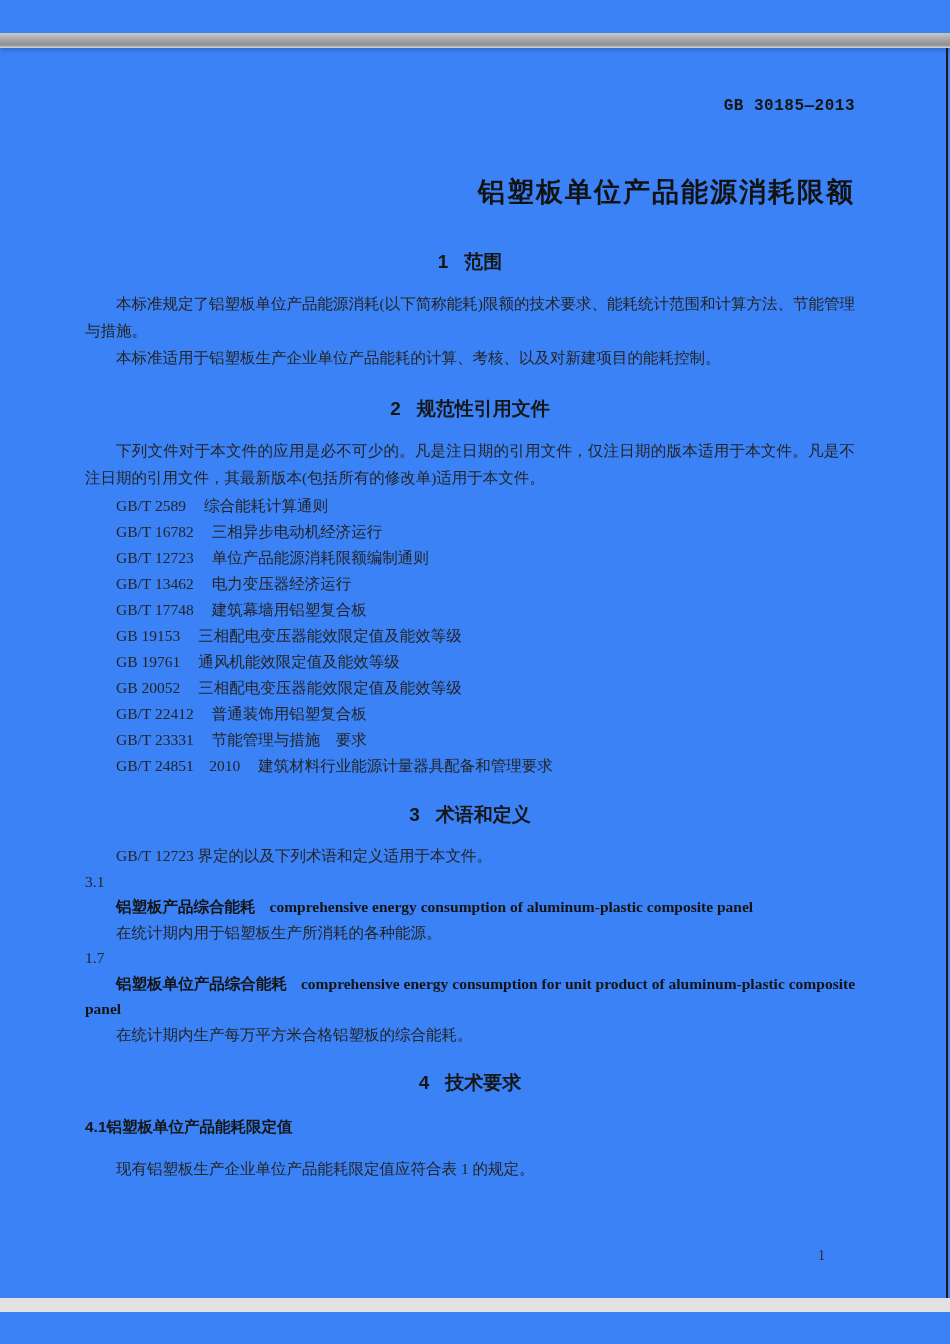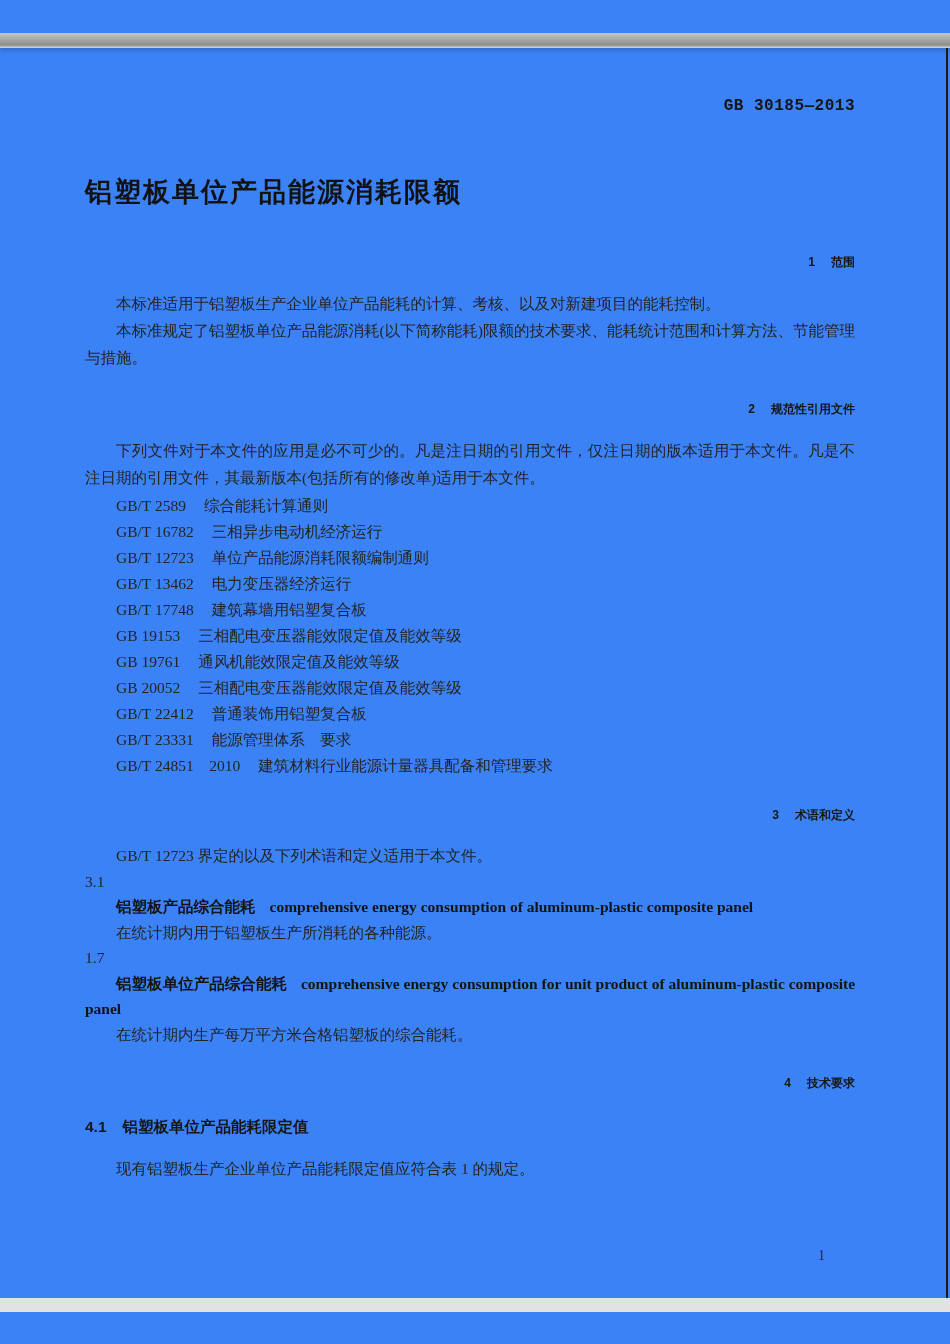--- a/index.html
+++ b/index.html
@@ -31,42 +31,42 @@
     font-size:15.5px; line-height:27px; color:#242424;
     text-align:justify;
   }
   .std-code {
     text-align:right;
     font-family:"Liberation Mono", monospace;
     font-size:16px; font-weight:600; letter-spacing:0.5px;
     color:#151515; line-height:20px;
   }
   .doc-title {
-    margin-top:60px; text-align:left;
+    margin-top:60px; text-align:right;
     font-family:"Liberation Sans", sans-serif;
     font-weight:bold; font-size:27px; letter-spacing:2px;
     color:#121212; line-height:32px;
   }
   .sec-heading {
     font-family:"Liberation Sans", sans-serif;
-    font-weight:bold; font-size:12px; color:#161616; line-height:20px;
-    text-align:right;
+    font-weight:bold; font-size:19px; color:#161616; line-height:20px;
+    text-align:center;
   }
   .sec-heading .num { margin-right:16px; }
   .mt-s1 { margin-top:44px; }
   .mt-s2 { margin-top:28px; }
   .mt-s3 { margin-top:26px; }
   .mt-s4 { margin-top:26px; }
   .sub-heading {
     margin-top:24px;
     font-family:"Liberation Sans", sans-serif;
     font-weight:bold; font-size:15.5px; color:#161616; line-height:20px;
     text-align:left;
   }
-  .sub-heading .num { margin-right:16px; }
+  .sub-heading .num { margin-right:0; }
   .body-block { margin-top:18px; }
   .body-block p { margin:0; text-indent:2em; }
   .ref-list { margin-top:2px; line-height:26px; }
   .ref-item { padding-left:2em; }
   .ref-item .ref-code { margin-right:18px; white-space:nowrap; }
   .terms-block { margin-top:18px; line-height:25.5px; }
   .terms-block p { margin:0; }
   .term-num { text-indent:0; }
   .term-line { text-indent:2em; }
   .term-zh {
@@ -95,41 +95,41 @@
   <div class="content">
 
     <div class="std-code">GB 30185—2013</div>
 
     <div class="doc-title">铝塑板单位产品能源消耗限额</div>
 
     <div class="sec-heading mt-s1">
       <span class="num">1</span><span>范围</span>
     </div>
     <div class="body-block">
+      <p>本标准规定了铝塑板单位产品能源消耗(以下简称能耗)限额的技术要求、能耗统计范围和计算方法、节能管理与措施。</p>
       <p>本标准适用于铝塑板生产企业单位产品能耗的计算、考核、以及对新建项目的能耗控制。</p>
-      <p>本标准规定了铝塑板单位产品能源消耗(以下简称能耗)限额的技术要求、能耗统计范围和计算方法、节能管理与措施。</p>
     </div>
 
     <div class="sec-heading mt-s2">
       <span class="num">2</span><span>规范性引用文件</span>
     </div>
     <div class="body-block">
       <p>下列文件对于本文件的应用是必不可少的。凡是注日期的引用文件，仅注日期的版本适用于本文件。凡是不注日期的引用文件，其最新版本(包括所有的修改单)适用于本文件。</p>
     </div>
     <div class="ref-list">
       <div class="ref-item"><span class="ref-code">GB/T 2589</span><span>综合能耗计算通则</span></div>
       <div class="ref-item"><span class="ref-code">GB/T 16782</span><span>三相异步电动机经济运行</span></div>
       <div class="ref-item"><span class="ref-code">GB/T 12723</span><span>单位产品能源消耗限额编制通则</span></div>
       <div class="ref-item"><span class="ref-code">GB/T 13462</span><span>电力变压器经济运行</span></div>
       <div class="ref-item"><span class="ref-code">GB/T 17748</span><span>建筑幕墙用铝塑复合板</span></div>
       <div class="ref-item"><span class="ref-code">GB 19153</span><span>三相配电变压器能效限定值及能效等级</span></div>
       <div class="ref-item"><span class="ref-code">GB 19761</span><span>通风机能效限定值及能效等级</span></div>
       <div class="ref-item"><span class="ref-code">GB 20052</span><span>三相配电变压器能效限定值及能效等级</span></div>
       <div class="ref-item"><span class="ref-code">GB/T 22412</span><span>普通装饰用铝塑复合板</span></div>
-      <div class="ref-item"><span class="ref-code">GB/T 23331</span><span>能源管理体系　要求</span></div>
+      <div class="ref-item"><span class="ref-code">GB/T 23331</span><span>节能管理与措施　要求</span></div>
       <div class="ref-item"><span class="ref-code">GB/T 24851　2010</span><span>建筑材料行业能源计量器具配备和管理要求</span></div>
     </div>
 
     <div class="sec-heading mt-s3">
       <span class="num">3</span><span>术语和定义</span>
     </div>
     <div class="terms-block">
       <p class="term-line">GB/T 12723 界定的以及下列术语和定义适用于本文件。</p>
       <p class="term-num">3.1</p>
       <p class="term-line">

